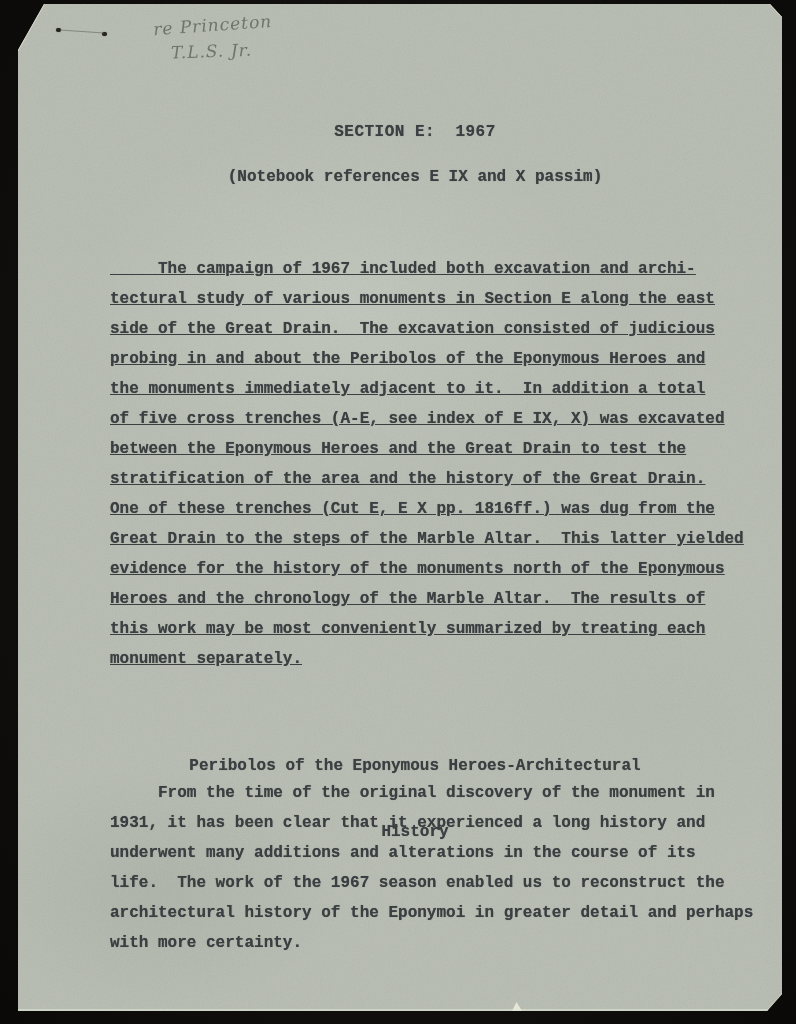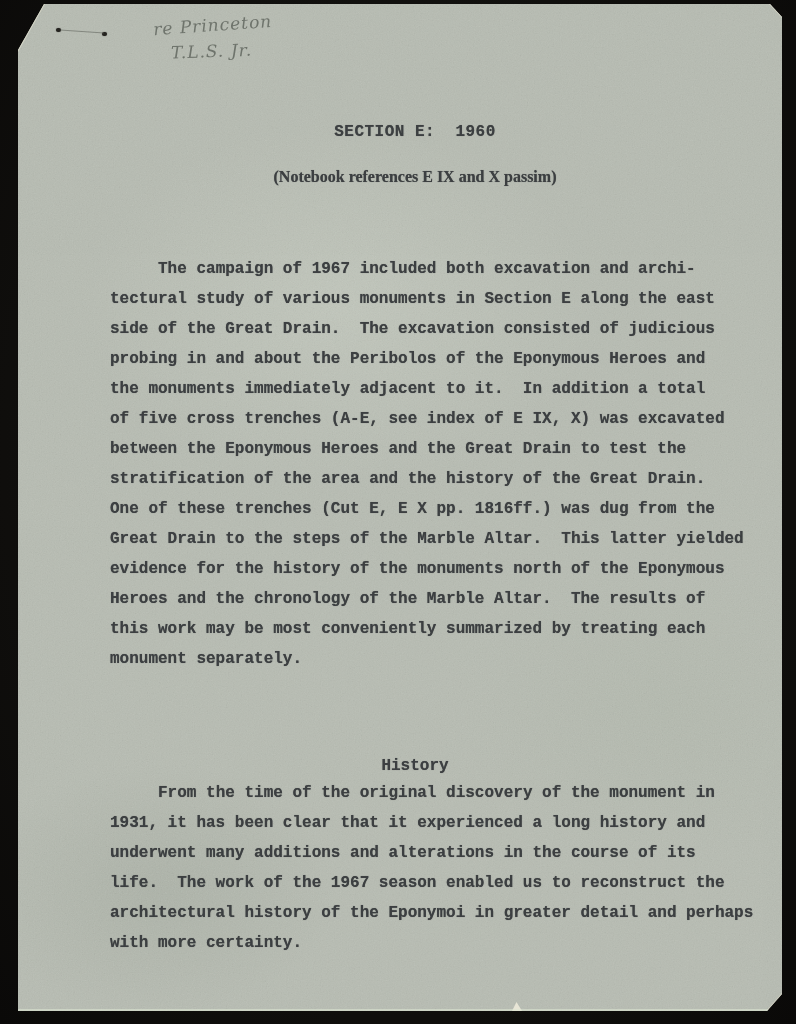--- a/index.html
+++ b/index.html
@@ -117,31 +117,30 @@
     text-align: center;
     white-space: pre;
     letter-spacing: 0.5px;
   }
   .doc-subtitle {
     position: absolute;
     top: 164px; left: 0;
     width: 610px;
     text-align: center;
     white-space: pre;
-    font-family: Liberation Serif, serif;
   }
   .para {
     position: absolute;
     left: 0;
     margin: 0;
     width: 668px;
     white-space: pre-wrap;
     line-height: 30px;
   }
-  .para-1 { top: 250px; }
+  .para-1 { top: 250px; text-decoration: underline; }
   .para-2 { top: 774px; }
   .subheading {
     position: absolute;
     top: 707px; left: 0;
     width: 610px;
     text-align: center;
     line-height: 22px;
     white-space: pre;
   }
   .u {
@@ -172,40 +171,41 @@
     <div class="staple-hole hole-2"></div>
     <div class="scratch-mark"></div>
 
     <div class="handwriting">
       <div class="hw-line1">re Princeton</div>
       <div class="hw-line2">T.L.S. Jr.</div>
     </div>
 
     <div class="content">
 
-      <div class="doc-title"><span class="u">SECTION E</span><span>:  </span><span class="u">1960</span></div>
+      <div class="doc-title"><span class="u">SECTION E</span><span>:  </span><span class="u">1967</span></div>
 
       <div class="doc-subtitle">(Notebook references E IX and X passim)</div>
 
       <p class="para para-1">     The campaign of 1967 included both excavation and archi-
 tectural study of various monuments in Section E along the east
 side of the Great Drain.  The excavation consisted of judicious
 probing in and about the Peribolos of the Eponymous Heroes and
 the monuments immediately adjacent to it.  In addition a total
 of five cross trenches (A-E, see index of E IX, X) was excavated
 between the Eponymous Heroes and the Great Drain to test the
 stratification of the area and the history of the Great Drain.
 One of these trenches (Cut E, E X pp. 1816ff.) was dug from the
 Great Drain to the steps of the Marble Altar.  This latter yielded
 evidence for the history of the monuments north of the Eponymous
 Heroes and the chronology of the Marble Altar.  The results of
 this work may be most conveniently summarized by treating each
 monument separately.</p>
 
       <div class="subheading">
+        <div><span class="u">Peribolos of the Eponymous Heroes-Architectural</span></div>
         <div><span class="u">History</span></div>
       </div>
 
       <p class="para para-2">     From the time of the original discovery of the monument in
 1931, it has been clear that it experienced a long history and
 underwent many additions and alterations in the course of its
 life.  The work of the 1967 season enabled us to reconstruct the
 architectural history of the Eponymoi in greater detail and perhaps
 with more certainty.</p>
 

